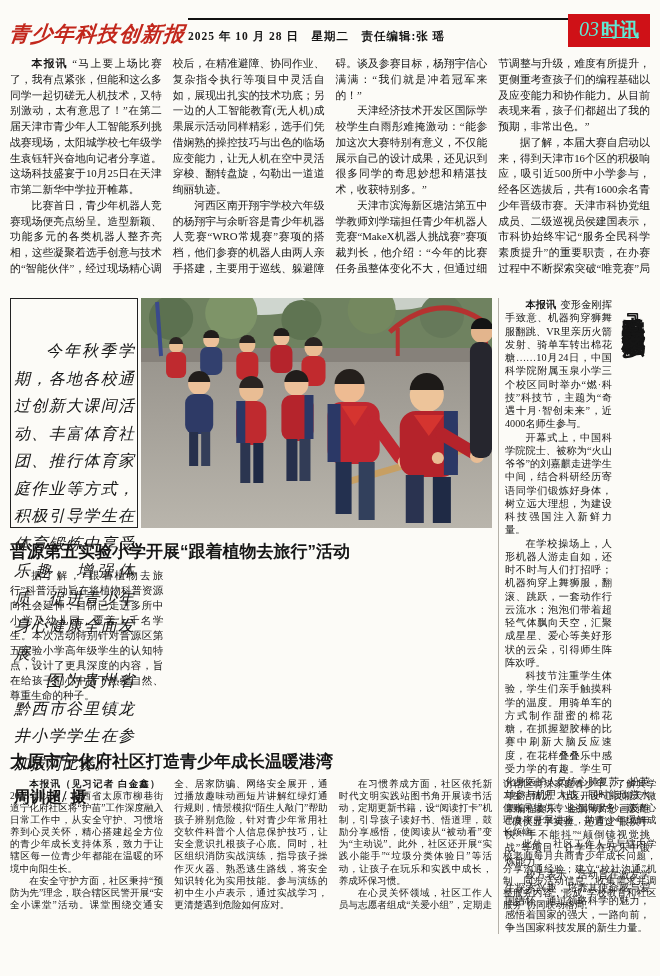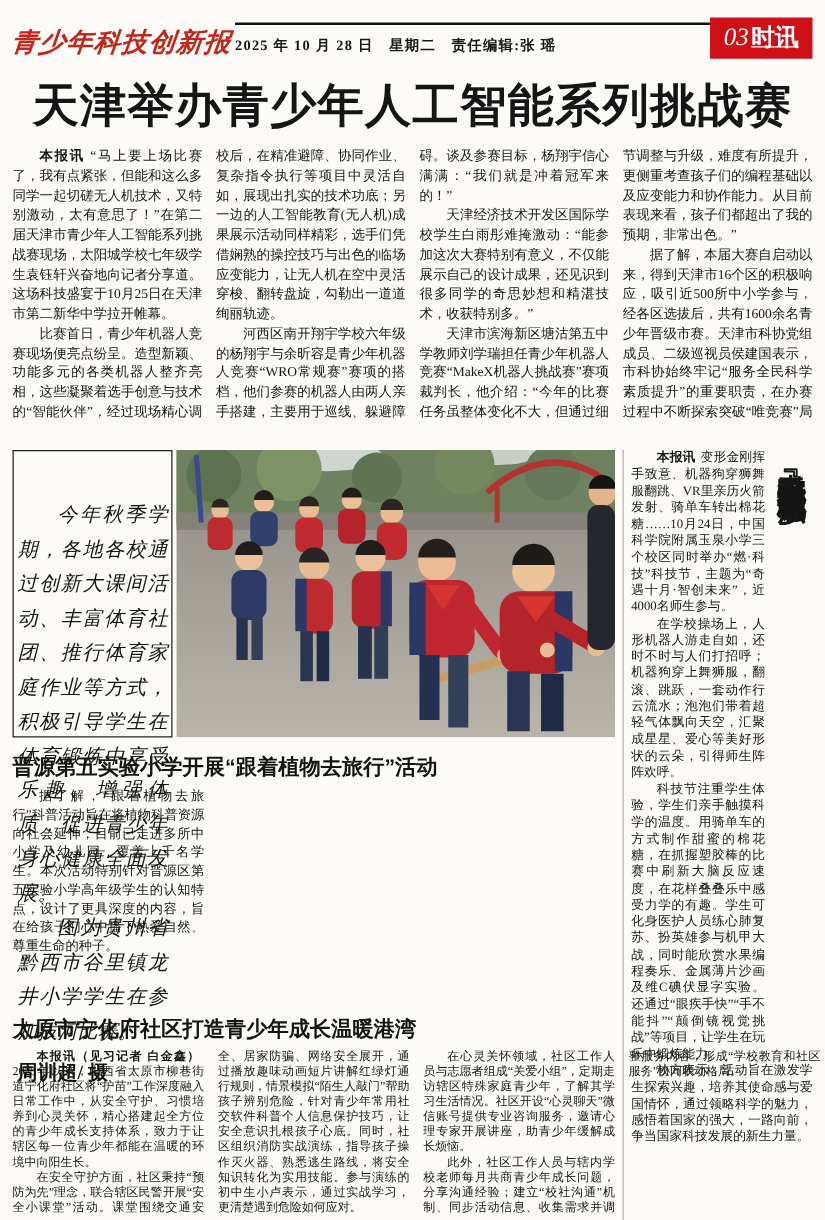--- a/index.html
+++ b/index.html
@@ -5,21 +5,21 @@
   html,body{margin:0;padding:0;background:#e8e6e0;}
   .page{position:relative;width:660px;height:976px;margin:0 auto;background:#fcfbf7;color:#151515;
         font-family:"Liberation Serif","DejaVu Serif",serif;overflow:hidden;box-sizing:border-box;
         padding:6px 10px 0;}
   
   .header{display:flex;align-items:flex-start;height:50px;}
   .masthead{width:178px;color:#c2271c;font-size:21px;font-weight:bold;font-style:italic;
             letter-spacing:1px;padding-top:14px;white-space:nowrap;transform:skewX(-6deg);}
   .head-center{flex:1;border-top:2.5px solid #111;margin-top:12px;padding-top:9px;text-align:left;
                font-weight:bold;font-size:11.5px;letter-spacing:1px;}
-  .page-badge{width:82px;margin-top:8px;background:#cf1117;color:#ffffff;text-align:center;
+  .page-badge{width:82px;margin-top:8px;background:#cf1117;color:#5eead4;text-align:center;
               padding:3px 0 4px;display:flex;justify-content:center;align-items:baseline;gap:2px;}
   .page-badge .num{font-style:italic;font-size:20px;font-family:"Liberation Serif",serif;}
   .page-badge .sec{font-size:19px;font-weight:bold;font-family:"Liberation Sans",sans-serif;text-decoration:underline;}
   
   .h1-main{font-family:"Liberation Sans","DejaVu Sans",sans-serif;font-weight:900;font-size:37px;
            text-align:center;letter-spacing:1px;margin:4px 0 8px;white-space:nowrap;}
   .h2{font-family:"Liberation Sans","DejaVu Sans",sans-serif;font-weight:900;font-size:17px;
       letter-spacing:0;margin:12px 0 5px;white-space:nowrap;}
   
   .art{text-align:justify;}
@@ -54,21 +54,20 @@
 
   <div class="header">
     <div class="masthead">青少年科技创新报</div>
     <div class="head-center">2025 年 10 月 28 日　星期二　责任编辑:张 瑶</div>
     <div class="page-badge">
       <span class="num">03</span>
       <span class="sec">时讯</span>
     </div>
   </div>
 
-  <div class="h1-main">天津举办青少年人工智能系列挑战赛</div>
 
   <div class="art art1">
     <p><span class="lead">本报讯</span><span>“马上要上场比赛了，我有点紧张，但能和这么多同学一起切磋无人机技术，又特别激动，太有意思了！”在第二届天津市青少年人工智能系列挑战赛现场，太阳城学校七年级学生袁钰轩兴奋地向记者分享道。这场科技盛宴于10月25日在天津市第二新华中学拉开帷幕。</span></p>
     <p>比赛首日，青少年机器人竞赛现场便亮点纷呈。造型新颖、功能多元的各类机器人整齐亮相，这些凝聚着选手创意与技术的“智能伙伴”，经过现场精心调校后，在精准避障、协同作业、复杂指令执行等项目中灵活自如，展现出扎实的技术功底；另一边的人工智能教育(无人机)成果展示活动同样精彩，选手们凭借娴熟的操控技巧与出色的临场应变能力，让无人机在空中灵活穿梭、翻转盘旋，勾勒出一道道绚丽轨迹。</p>
     <p>河西区南开翔宇学校六年级的杨翔宇与余昕容是青少年机器人竞赛“WRO常规赛”赛项的搭档，他们参赛的机器人由两人亲手搭建，主要用于巡线、躲避障碍。谈及参赛目标，杨翔宇信心满满：“我们就是冲着冠军来的！”</p>
     <p>天津经济技术开发区国际学校学生白雨彤难掩激动：“能参加这次大赛特别有意义，不仅能展示自己的设计成果，还见识到很多同学的奇思妙想和精湛技术，收获特别多。”</p>
     <p>天津市滨海新区塘沽第五中学教师刘学瑞担任青少年机器人竞赛“MakeX机器人挑战赛”赛项裁判长，他介绍：“今年的比赛任务虽整体变化不大，但通过细节调整与升级，难度有所提升，更侧重考查孩子们的编程基础以及应变能力和协作能力。从目前表现来看，孩子们都超出了我的预期，非常出色。”</p>
     <p>据了解，本届大赛自启动以来，得到天津市16个区的积极响应，吸引近500所中小学参与，经各区选拔后，共有1600余名青少年晋级市赛。天津市科协党组成员、二级巡视员侯建国表示，市科协始终牢记“服务全民科学素质提升”的重要职责，在办赛过程中不断探索突破“唯竞赛”局限，力求实现“以赛促教、以赛育人”的目标。</p>
 
   </div>
@@ -182,27 +181,29 @@
 
       <div class="h2">晋源第五实验小学开展“跟着植物去旅行”活动</div>
       <div class="art art2">
         <p>据了解，“跟着植物去旅行”科普活动旨在将植物科普资源向社会延伸，目前已走进多所中小学及幼儿园，覆盖上千名学生。本次活动特别针对晋源区第五实验小学高年级学生的认知特点，设计了更具深度的内容，旨在给孩子们心中播下热爱自然、尊重生命的种子。</p>
       </div>
 
       <div class="h2">太原市宁化府社区打造青少年成长温暖港湾</div>
       <div class="art art3">
         <p><span class="lead">本报讯（见习记者 白金鑫）</span><span>2025年以来，山西省太原市柳巷街道宁化府社区将“护苗”工作深度融入日常工作中，从安全守护、习惯培养到心灵关怀，精心搭建起全方位的青少年成长支持体系，致力于让辖区每一位青少年都能在温暖的环境中向阳生长。</span></p>
         <p>在安全守护方面，社区秉持“预防为先”理念，联合辖区民警开展“安全小课堂”活动。课堂围绕交通安全、居家防骗、网络安全展开，通过播放趣味动画短片讲解红绿灯通行规则，情景模拟“陌生人敲门”帮助孩子辨别危险，针对青少年常用社交软件科普个人信息保护技巧，让安全意识扎根孩子心底。同时，社区组织消防实战演练，指导孩子操作灭火器、熟悉逃生路线，将安全知识转化为实用技能。参与演练的初中生小卢表示，通过实战学习，更清楚遇到危险如何应对。</p>
+        <p>在习惯养成方面，社区依托新时代文明实践站图书角开展读书活动，定期更新书籍，设“阅读打卡”机制，引导孩子读好书、悟道理，鼓励分享感悟，使阅读从“被动看”变为“主动说”。此外，社区还开展“实践小能手”“垃圾分类体验日”等活动，让孩子在玩乐和实践中成长，养成环保习惯。</p>
         <p>在心灵关怀领域，社区工作人员与志愿者组成“关爱小组”，定期走访辖区特殊家庭青少年，了解其学习生活情况。社区开设“心灵聊天”微信账号提供专业咨询服务，邀请心理专家开展讲座，助青少年缓解成长烦恼。</p>
         <p>此外，社区工作人员与辖内学校老师每月共商青少年成长问题，分享沟通经验；建立“校社沟通”机制、同步活动信息、收集需求并调整服务内容，形成“学校教育和社区服务”协同联动格局。</p>
       </div>
     </div>
 
     <div class="right-region">
       <div class="v-headline">中科院玉泉小学『科技节』别出心裁玩法多</div>
       <p><span class="lead">本报讯</span><span>变形金刚挥手致意、机器狗穿狮舞服翻跳、VR里亲历火箭发射、骑单车转出棉花糖……10月24日，中国科学院附属玉泉小学三个校区同时举办“燃·科技”科技节，主题为“奇遇十月·智创未来”，近4000名师生参与。</span></p>
+      <p>开幕式上，中国科学院院士、被称为“火山爷爷”的刘嘉麒走进学生中间，结合科研经历寄语同学们锻炼好身体，树立远大理想，为建设科技强国注入新鲜力量。</p>
       <p>在学校操场上，人形机器人游走自如，还时不时与人们打招呼；机器狗穿上舞狮服，翻滚、跳跃，一套动作行云流水；泡泡们带着超轻气体飘向天空，汇聚成星星、爱心等美好形状的云朵，引得师生阵阵欢呼。</p>
       <p>科技节注重学生体验，学生们亲手触摸科学的温度。用骑单车的方式制作甜蜜的棉花糖，在抓握塑胶棒的比赛中刷新大脑反应速度，在花样叠叠乐中感受力学的有趣。学生可化身医护人员练心肺复苏、扮英雄参与机甲大战，同时能欣赏水果编程奏乐、金属薄片沙画及维C碘伏显字实验。还通过“眼疾手快”“手不能抖”“颠倒镜视觉挑战”等项目，让学生在玩乐中锻炼能力。</p>
       <p>校方表示，活动旨在激发学生探索兴趣，培养其使命感与爱国情怀，通过领略科学的魅力，感悟着国家的强大，一路向前，争当国家科技发展的新生力量。</p>
 
     </div>
   </div>
 </div>
 
 </body></html>

